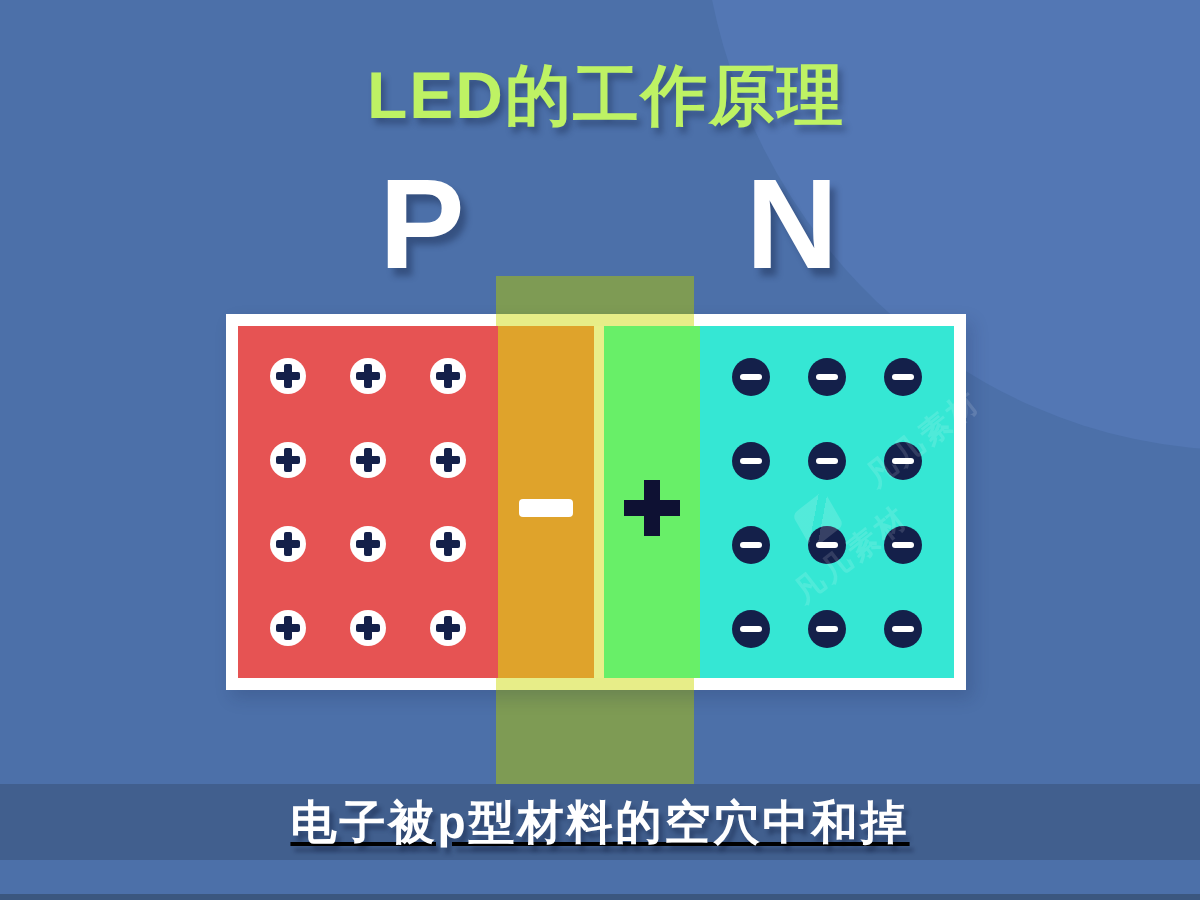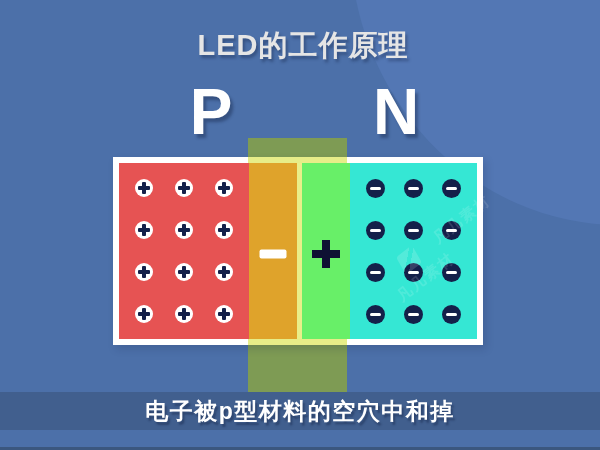--- a/index.html
+++ b/index.html
@@ -9,21 +9,21 @@
     font-family:"Liberation Sans","DejaVu Sans",sans-serif;
   }
   
   .bg-blob{
     position:absolute;left:350px;top:-345px;width:540px;height:570px;
     border-radius:50%;background:var(--background-light,#5377b4);
   }
   
   .title{
     position:absolute;left:303px;top:26px;transform:translateX(-50%);
-    color:#e5e5e5;font-size:29px;font-weight:bold;letter-spacing:1px;white-space:nowrap;
+    color:#bef264;font-size:33px;font-weight:bold;letter-spacing:1px;white-space:nowrap;
     text-shadow:2px 3px 3px rgba(20,35,70,.4);
     text-align:center;
   }
   
   .region-label{
     position:absolute;top:80px;transform:translateX(-50%);
     color:#fff;font-size:64px;font-weight:bold;line-height:1;
     text-shadow:3px 4px 3px rgba(20,35,70,.4);
   }
   .label-p{left:211px;}
@@ -76,21 +76,21 @@
     width:28px;height:28px;}
   .dep-plus::before{content:"";position:absolute;left:0;right:0;top:10px;height:8px;
     background:var(--depletion-navy,#0e1133);}
   .dep-plus::after{content:"";position:absolute;top:0;bottom:0;left:10px;width:8px;
     background:var(--depletion-navy,#0e1133);}
 
   
   .caption-bar{
     position:absolute;left:0;top:392px;width:600px;height:38px;
     background:var(--caption-bar,#415f8e);z-index:5;
-    display:flex;align-items:center;justify-content:center;
+    display:flex;align-items:center;justify-content:center;text-decoration:underline;
   }
   .caption-text{
     color:#fff;font-size:23px;font-weight:bold;letter-spacing:1.5px;white-space:nowrap;
     text-shadow:2px 3px 2px rgba(20,35,70,.45);
   }
   .bottom-strip{position:absolute;left:0;top:447px;width:600px;height:3px;
     background:#3b577f;z-index:6;}
 
   
   .watermark{position:absolute;inset:0;pointer-events:none;z-index:9;}

